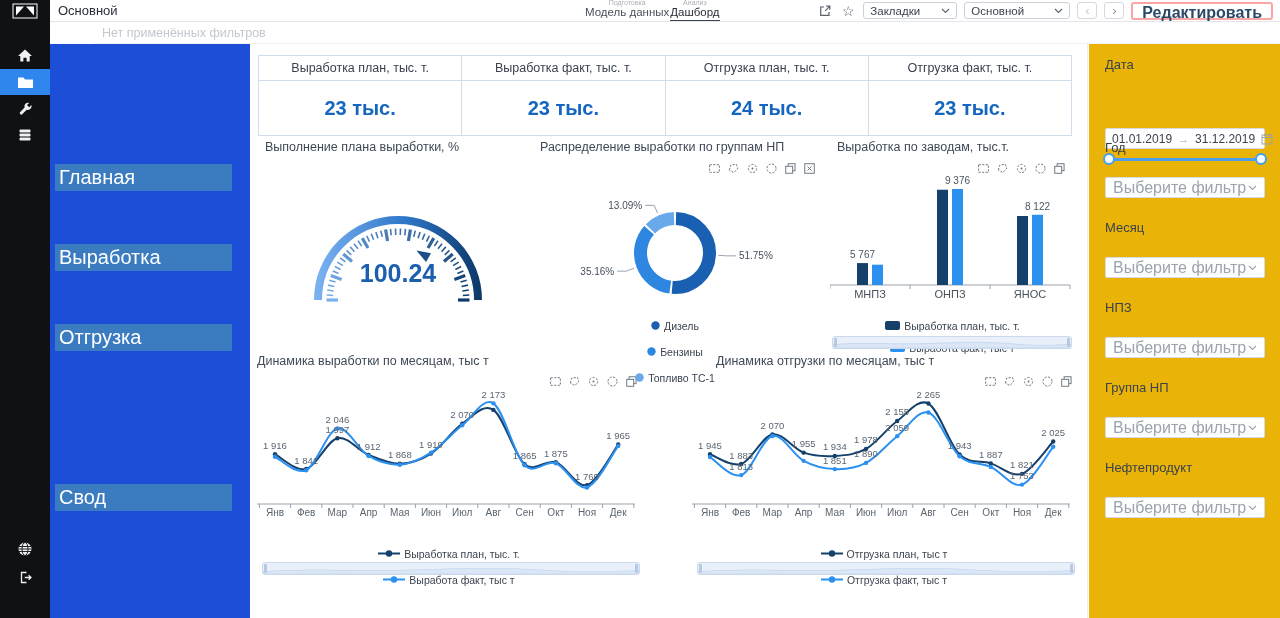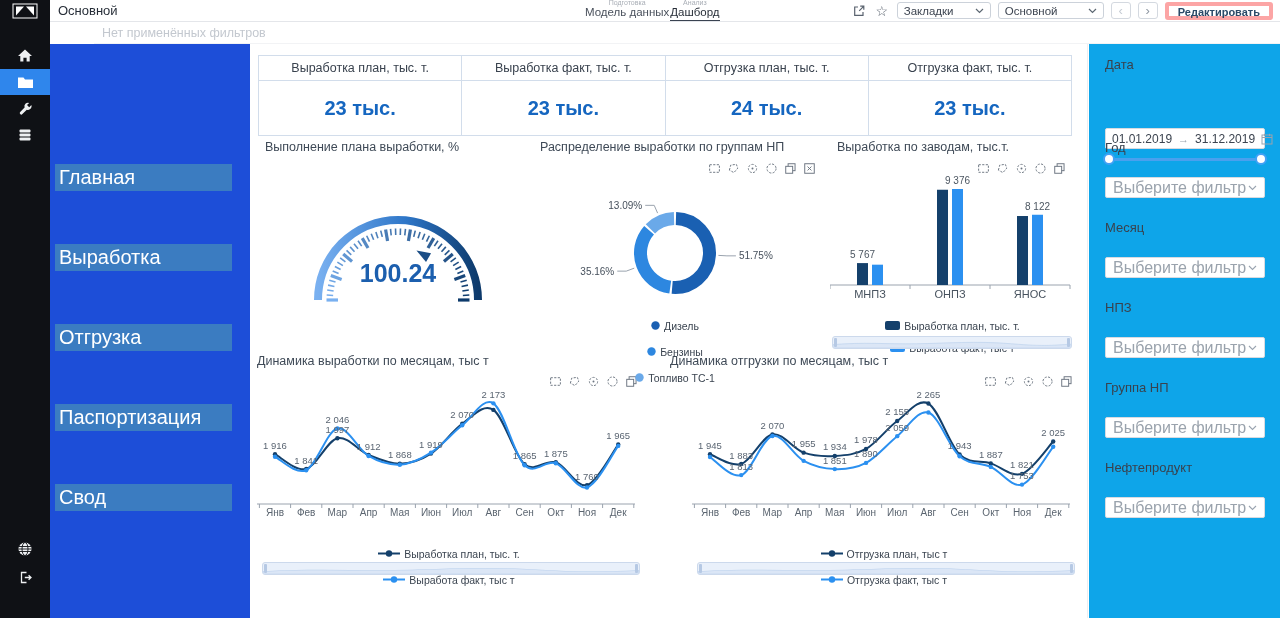--- a/index.html
+++ b/index.html
@@ -21,21 +21,21 @@
   .tb-cap{font-size:7px;line-height:7px;color:#a9aeb6;margin-top:-1px;}
   .tb-lab{font-size:11.5px;line-height:13px;color:#4a515c;}
   .tb-tab.active{border-bottom:2px solid #3a4351;}
   .tb-tab.active .tb-lab{color:#272e38;}
   .tb-right{margin-left:auto;display:flex;align-items:center;gap:7px;padding-right:7px;}
   .tbicon{display:flex;align-items:center;justify-content:center;width:16px;height:16px;color:#5a636f;cursor:pointer;}
   .star{font-size:14px;line-height:14px;color:#555e6a;}
   .tbselect{display:flex;align-items:center;justify-content:space-between;border:1px solid #ccd2da;border-radius:3px;height:17px;padding:0 6px;font-size:11.5px;color:#3c4450;cursor:pointer;box-sizing:border-box;background:#fff;}
   .navarrow{display:flex;align-items:center;justify-content:center;width:20px;height:17px;border:1px solid #d4d9e0;border-radius:3px;font-size:13px;color:#8f98a3;cursor:pointer;box-sizing:border-box;}
   .navarrow.disabled{color:#c5cbd3;}
-  .editbtn{height:18px;border:4px solid #fca5a5;border-radius:3px;background:#fff;font-family:"Liberation Sans",sans-serif;font-size:11px;font-weight:bold;color:#2a4a68;padding:0 9px;cursor:pointer;}
+  .editbtn{height:18px;border:2px solid #fca5a5;border-radius:3px;background:#fff;font-family:"Liberation Sans",sans-serif;font-size:16px;font-weight:bold;color:#2a4a68;padding:0 9px;cursor:pointer;}
 
   
   .filterbar{position:absolute;left:50px;top:22px;width:1230px;height:22px;display:flex;align-items:center;padding-left:8px;box-sizing:border-box;color:#c3c8cf;font-size:12.5px;border-bottom:1px solid #f2f3f5;background:#fff;margin-left:44px;}
 
   
   .navpanel{position:absolute;left:50px;top:44px;width:200px;height:574px;background:#1d4ed8;}
   .navbtn{position:absolute;left:5px;width:177px;height:27px;background:#3b7cc1;color:#fff;font-size:20px;line-height:26px;padding-left:4px;box-sizing:border-box;cursor:pointer;}
 
   
   .main{position:absolute;left:250px;top:44px;width:839px;height:574px;background:#fff;}
@@ -49,21 +49,21 @@
   .ticon{width:13px;height:13px;cursor:pointer;}
   .legend{position:absolute;display:flex;justify-content:center;align-items:center;gap:14px;font-size:10.5px;color:#3a4450;flex-direction:column;}
   .litem{display:flex;align-items:center;gap:4px;cursor:pointer;}
   .dz{position:absolute;height:13px;background:#e9f0fa;border:1px solid #ccd9ec;border-radius:3px;overflow:hidden;box-sizing:border-box;cursor:pointer;}
   .dz svg{position:absolute;left:0;top:0;width:100%;height:100%;}
   .dzh{position:absolute;top:1px;bottom:1px;width:3px;background:#b6c9e4;border-radius:1px;}
   .dzh.l{left:1px;}.dzh.r{right:1px;}
 
   
   .vdivider{position:absolute;left:1087px;top:44px;width:1px;height:574px;background:#eceef2;}
-  .rightpanel{position:absolute;left:1089px;top:44px;width:191px;height:574px;background:#0ea5e9;}
+  .rightpanel{position:absolute;left:1089px;top:44px;width:191px;height:574px;background:#eab308;}
   .flabel{position:absolute;left:16px;font-size:13px;color:#39424e;}
   .fselect{position:absolute;left:16px;width:160px;height:21px;border:1px solid #d7dbe1;border-radius:2px;display:flex;align-items:center;justify-content:space-between;padding:0 7px;box-sizing:border-box;cursor:pointer;background:#fff;}
   .fph{font-size:16px;color:#9aa3ad;}
   .dateinput{position:absolute;left:16px;top:84px;width:160px;height:21px;border:1px solid #d7dbe1;border-radius:2px;display:flex;align-items:center;gap:6px;padding:0 6px;box-sizing:border-box;font-size:12px;color:#3c4450;cursor:pointer;background:#fff;}
   .darrow{color:#9aa3ad;font-size:11px;}
   .calicon{margin-left:auto;display:flex;}
   .slider{position:absolute;left:14px;top:108px;width:164px;height:14px;}
   .strack{position:absolute;left:4px;right:4px;top:6px;height:3px;background:#4aa0ee;border-radius:2px;}
   .shandle{position:absolute;top:1px;width:12px;height:12px;border-radius:50%;background:#fff;border:2px solid #41a0f5;box-sizing:border-box;cursor:pointer;}
 </style>
@@ -156,21 +156,20 @@
   </header>
 
   <div class="filterbar">
     <span>Нет применённых фильтров</span>
   </div>
 
   <nav class="navpanel">
     <div class="navbtn" style="top:120px">Главная</div>
     <div class="navbtn" style="top:200px">Выработка</div>
     <div class="navbtn" style="top:280px">Отгрузка</div>
-    <div class="navbtn" style="top:360px">Паспортизация</div>
     <div class="navbtn" style="top:440px">Свод</div>
   </nav>
 
   <main class="main">
     <div class="kpirow">
       <div class="kpi">
         <div class="kpi-h">Выработка план, тыс. т.</div>
         <div class="kpi-v">23 тыс.</div>
       </div>
       <div class="kpi">
@@ -184,21 +183,21 @@
       <div class="kpi">
         <div class="kpi-h">Отгрузка факт, тыс. т.</div>
         <div class="kpi-v">23 тыс.</div>
       </div>
     </div>
 
     <div class="ctitle" style="left:15px;top:96px">Выполнение плана выработки, %</div>
     <div class="ctitle" style="left:290px;top:96px">Распределение выработки по группам НП</div>
     <div class="ctitle" style="left:587px;top:96px">Выработка по заводам, тыс.т.</div>
     <div class="ctitle" style="left:7px;top:310px">Динамика выработки по месяцам, тыс т</div>
-    <div class="ctitle" style="left:420px;top:310px">Динамика отгрузки по месяцам, тыс т</div>
+    <div class="ctitle" style="left:466px;top:310px">Динамика отгрузки по месяцам, тыс т</div>
 
     <div class="toolbar" style="left:450px;top:117px;width:116px">
       <span class="ticon"><svg viewBox="0 0 12 12" width="13" height="13">
             <rect x="1.5" y="2.5" width="9" height="7" fill="none" stroke="#6d7682" stroke-width="0.9" stroke-dasharray="2 1.3"></rect>
           </svg></span>
       <span class="ticon"><svg viewBox="0 0 12 12" width="13" height="13">
             <path d="M2.2 7.5 L3.5 2.8 L8.6 2.2 L10 5.6 L6.4 9.8 Z" fill="none" stroke="#6d7682" stroke-width="0.9" stroke-dasharray="2 1.3"></path>
           </svg></span>
       <span class="ticon"><svg viewBox="0 0 12 12" width="13" height="13">
             <circle cx="6" cy="6" r="3.8" fill="none" stroke="#6d7682" stroke-width="0.9" stroke-dasharray="2 1.3"></circle>

